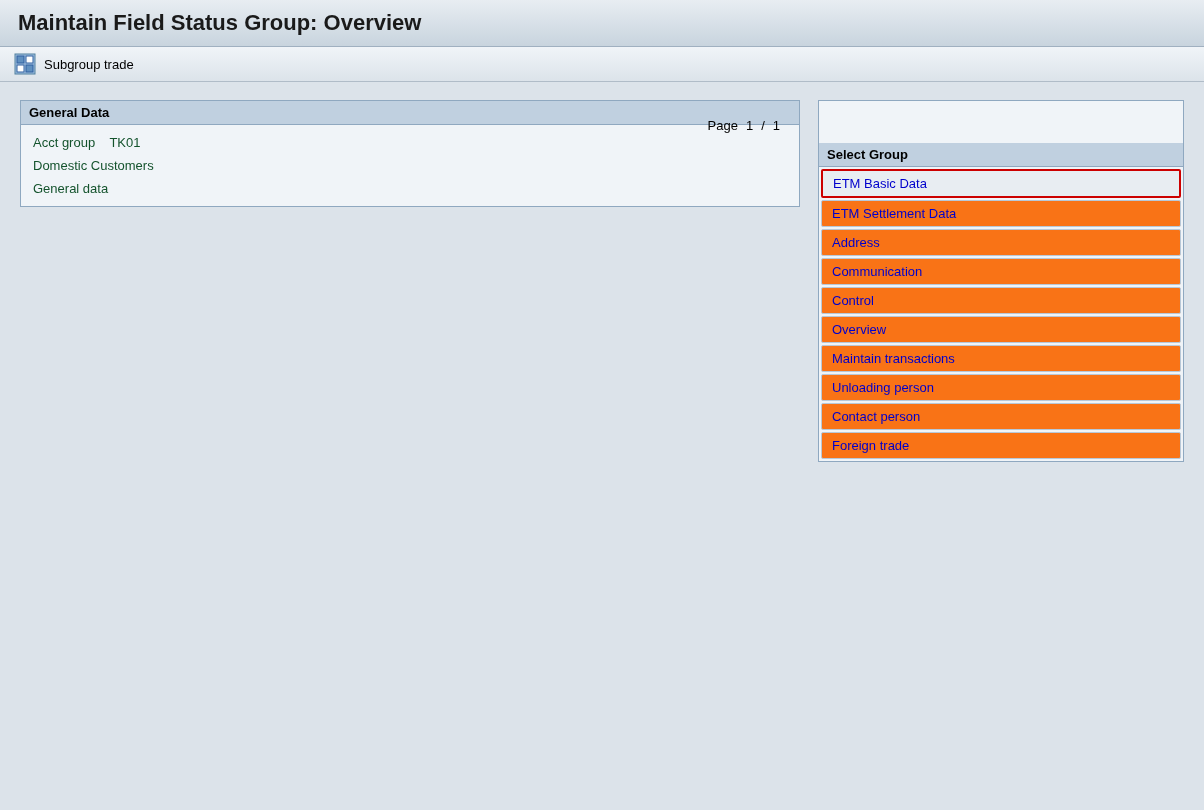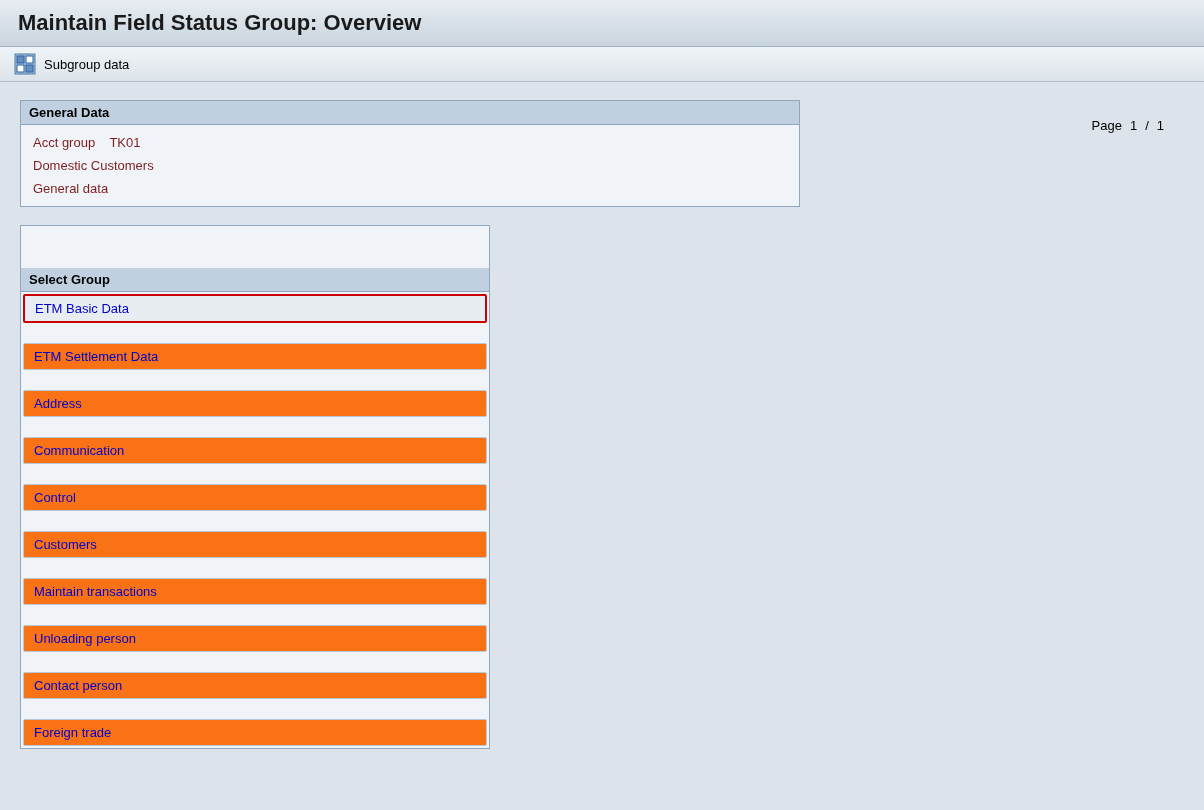--- a/index.html
+++ b/index.html
@@ -38,21 +38,21 @@
       display: inline-block;
     }
     .toolbar-label {
       font-size: 13px;
       color: #000;
     }
 
     .main-content {
       padding: 18px 20px;
       display: flex;
-      flex-direction: column;
+      flex-direction: row;
       gap: 18px;
     }
 
     
     .general-data-card {
       border: 1px solid #8fa8c0;
       background-color: #f0f4f8;
       width: 780px;
       position: relative;
     }
@@ -66,21 +66,21 @@
       color: #000;
     }
     .general-data-body {
       padding: 8px 12px;
       display: flex;
       flex-direction: column;
       gap: 4px;
     }
     .general-data-row {
       font-size: 13px;
-      color: #7f1d1d;
+      color: #14532d;
       padding: 2px 0;
     }
 
     .page-info {
       position: absolute;
       right: 20px;
       top: 18px;
       font-size: 13px;
       color: #000;
       display: flex;
@@ -105,21 +105,21 @@
       padding: 4px 8px;
       font-size: 13px;
       font-weight: bold;
       color: #000;
       margin-top: 42px;
     }
     .select-group-list {
       display: flex;
       flex-direction: column;
       padding: 2px;
-      gap: 20px;
+      gap: 2px;
     }
     .group-item {
       background-color: #f97316;
       border: 1px solid #b8c8d8;
       padding: 5px 10px;
       font-size: 13px;
       color: #0000cc;
       cursor: pointer;
       border-radius: 2px;
     }
@@ -138,21 +138,21 @@
 <div class="toolbar">
   <span class="toolbar-icon">
     <svg width="22" height="22" viewBox="0 0 22 22">
       <rect x="1" y="1" width="20" height="20" fill="#a0c0e0" stroke="#5080a0" stroke-width="1"></rect>
       <rect x="3" y="3" width="7" height="7" fill="#6090c0" stroke="#3060a0" stroke-width="1"></rect>
       <rect x="12" y="3" width="7" height="7" fill="#ffffff" stroke="#3060a0" stroke-width="1"></rect>
       <rect x="3" y="12" width="7" height="7" fill="#ffffff" stroke="#3060a0" stroke-width="1"></rect>
       <rect x="12" y="12" width="7" height="7" fill="#6090c0" stroke="#3060a0" stroke-width="1"></rect>
     </svg>
   </span>
-  <span class="toolbar-label">Subgroup data</span>
+  <span class="toolbar-label">Subgroup trade</span>
 </div>
 
 <div class="main-content">
 
   <div class="header-row">
     <div class="general-data-card">
       <div class="general-data-header">General Data</div>
       <div class="general-data-body">
         <div class="general-data-row">
           <span>Acct group</span>&nbsp;&nbsp;&nbsp;
@@ -172,21 +172,21 @@
   </div>
 
   <div class="select-group-card">
     <div class="select-group-header">Select Group</div>
     <div class="select-group-list" id="group-list">
     <div class="group-item selected">ETM Basic Data</div>
         <div class="group-item">ETM Settlement Data</div>
         <div class="group-item">Address</div>
         <div class="group-item">Communication</div>
         <div class="group-item">Control</div>
-        <div class="group-item">Customers</div>
+        <div class="group-item">Overview</div>
         <div class="group-item">Maintain transactions</div>
         <div class="group-item">Unloading person</div>
         <div class="group-item">Contact person</div>
         <div class="group-item">Foreign trade</div>
       </div>
   </div>
 
 </div>
 
 </body></html>

